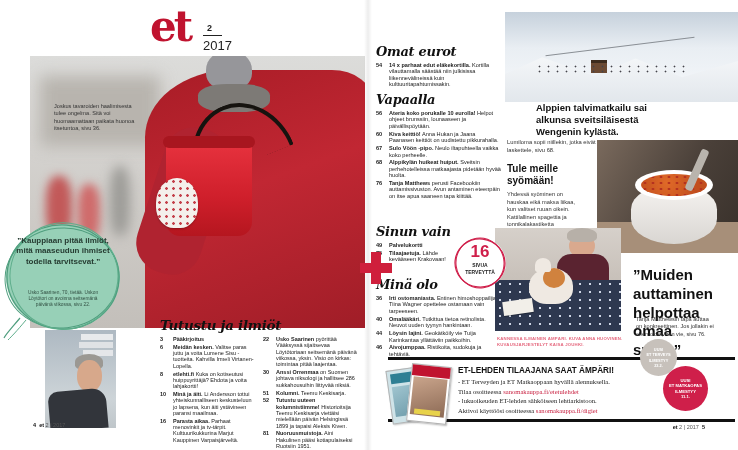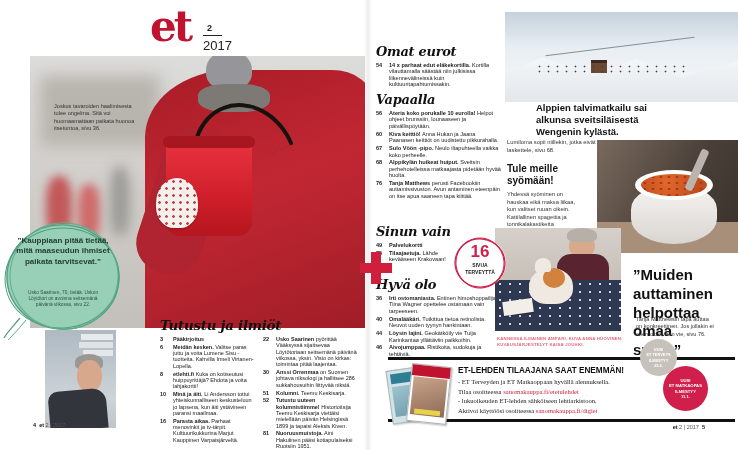--- a/index.html
+++ b/index.html
@@ -54,21 +54,21 @@
 
   <div class="abs" style="left:2px;top:220px;width:122px;height:120px;z-index:4;">
     <svg width="122" height="120" viewBox="0 0 122 120">
       <ellipse cx="61" cy="57" rx="57" ry="53" fill="#97d0b7"></ellipse>
       <ellipse cx="61" cy="57" rx="56" ry="52" fill="none" stroke="#4f9e7e" stroke-width="1.2" transform="rotate(4 61 57)"></ellipse>
       <ellipse cx="60" cy="58" rx="57" ry="50" fill="none" stroke="#4f9e7e" stroke-width="1" transform="rotate(-6 60 58)"></ellipse>
       <ellipse cx="62" cy="56" rx="54" ry="53" fill="none" stroke="#5fae8c" stroke-width="1" transform="rotate(14 62 56)"></ellipse>
       <path d="M18 98 C 8 110, 4 114, 2 118" stroke="#4f9e7e" stroke-width="1.2" fill="none"></path>
       <path d="M24 100 C 14 112, 10 116, 6 120" stroke="#5fae8c" stroke-width="1" fill="none"></path>
     </svg>
-    <div class="abs" style="left:14px;top:16px;width:94px;text-align:center;font-size:8px;font-weight:700;line-height:1.3;color:#263c32;">”Kauppiaan pitää tietää, mitä maaseudun ihmiset paikata tarvitsevat.”</div>
+    <div class="abs" style="left:14px;top:16px;width:94px;text-align:center;font-size:8px;font-weight:700;line-height:1.3;color:#263c32;">”Kauppiaan pitää ilmiöt, mitä maaseudun ihmiset todella tarvitsevat.”</div>
     <div class="abs" style="left:20px;top:70px;width:82px;text-align:center;font-size:4.8px;line-height:1.3;color:#335144;">Usko Saarinen, 70, tietää. Uskon Löytötori on avoinna seitsemänä päivänä viikossa, sivu 22.</div>
   </div>
 
   <div class="photo" style="left:45px;top:330px;width:71px;height:98px;background:linear-gradient(180deg,#aeb9c2,#cdd4d8 70%,#bfc6ca);">
     <div class="abs" style="left:36px;top:4px;width:32px;height:6px;background:#e8eaec;"></div>
     <div class="abs" style="left:34px;top:12px;width:34px;height:6px;background:#dfe2e5;"></div>
     <div class="abs" style="left:38px;top:20px;width:30px;height:6px;background:#e4e6e9;"></div>
     <div class="abs" style="left:30px;top:24px;width:28px;height:16px;background:#9b9893;border-radius:50% 50% 30% 30%;"></div>
     <div class="abs" style="left:32px;top:30px;width:25px;height:32px;background:#d7a88b;border-radius:48%;"></div>
     <div class="abs" style="left:4px;top:60px;width:58px;height:40px;background:#32353b;border-radius:10px 14px 0 0;transform:rotate(-5deg);"></div>
@@ -215,21 +215,21 @@
       <ellipse cx="27" cy="27" rx="26" ry="25" fill="#ffffff"></ellipse>
       <ellipse cx="27" cy="27" rx="25" ry="24" fill="none" stroke="#cf1f4a" stroke-width="1.2" transform="rotate(6 27 27)"></ellipse>
       <ellipse cx="27" cy="27" rx="24" ry="25" fill="none" stroke="#cf1f4a" stroke-width="1" transform="rotate(-8 27 27)"></ellipse>
     </svg>
     <div class="abs" style="left:0;top:7px;width:54px;text-align:center;font-size:17px;font-weight:700;color:#cf1f4a;line-height:1;">16</div>
     <div class="abs pre" style="left:0;top:26px;width:54px;text-align:center;font-size:5px;font-weight:700;color:#222;line-height:1.3;">SIVUA
 TERVEYTTÄ</div>
   </div>
 
   <div class="toc-sec" style="top:277px;">
-    <h2 class="script-head">Hyvä olo</h2>
+    <h2 class="script-head">Minä olo</h2>
     <div>
 
         <div class="toc-item">
           <span class="num">36</span>
           <span class="txt"><b class="lead">Irti ostomaniasta.</b> <span>Entinen himoshoppailija Tiina Wagner opettelee ostamaan vain tarpeeseen.</span></span>
         </div>
 
         <div class="toc-item">
           <span class="num">40</span>
           <span class="txt"><b class="lead">Omalääkäri.</b> <span>Tutkittua tietoa retinolista. Neuvot uuden tyynyn hankintaan.</span></span>
@@ -292,21 +292,21 @@
       <div class="abs" style="left:3px;top:16px;width:32px;height:30px;background:linear-gradient(160deg,#9fc4cf,#6b99a8);"></div>
     </div>
     <div class="abs" style="left:20px;top:2px;width:38px;height:56px;background:#ffffff;border:1px solid #b3b3b3;transform:rotate(6deg);box-shadow:1px 1px 2px rgba(0,0,0,.3);">
       <div class="abs" style="left:0;top:0;width:38px;height:11px;background:#c0132f;"></div>
       <div class="abs" style="left:2px;top:12px;width:34px;height:38px;background:linear-gradient(160deg,#caa58c,#8c6a55);"></div>
       <div class="abs" style="left:6px;top:44px;width:26px;height:5px;background:#e8d24a;"></div>
     </div>
   </div>
 
   <div class="abs" style="left:458px;top:366px;width:180px;">
-    <div style="font-size:8.2px;font-weight:700;color:#111;margin-bottom:2px;">ET-LEHDEN TILAAJANA SAAT ENEMMÄN!</div>
+    <div style="font-size:8.2px;font-weight:700;color:#111;margin-bottom:2px;">ET-LEHDEN TILAAJANA SAAT ÄMPÄRI!</div>
     <div class="serif" style="font-size:6.6px;line-height:1.45;color:#222;">
       <div>- ET Terveyden ja ET Matkaoppaan hyvällä alennuksella.</div>
       <div><span>Tilaa osoitteessa </span><span class="link">sanomakauppa.fi/etetulehdet</span></div>
       <div>- lukuoikeuden ET-lehden sähköiseen lehtiarkistoon.</div>
       <div><span>Aktivoi käyttöösi osoitteessa </span><span class="link">sanomakauppa.fi/digiet</span></div>
     </div>
   </div>
 
   <div class="badge-circ" style="left:640px;top:339px;width:37px;height:37px;background:#c7c1bb;color:#fff;font-size:3.9px;line-height:1.3;z-index:4;">UUSI
 ET TERVEYS

